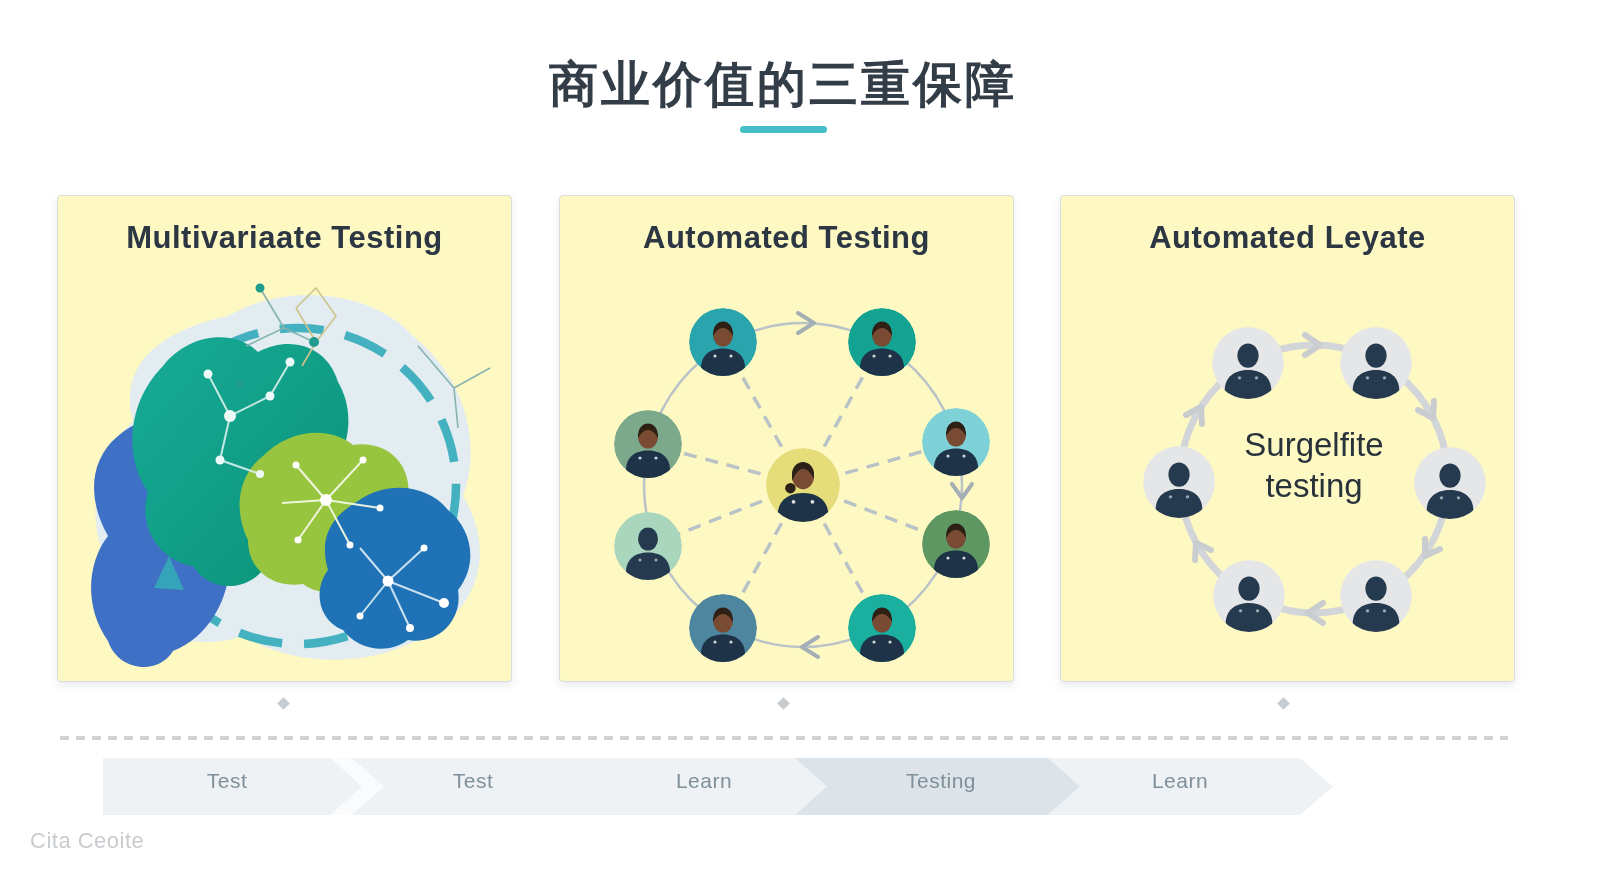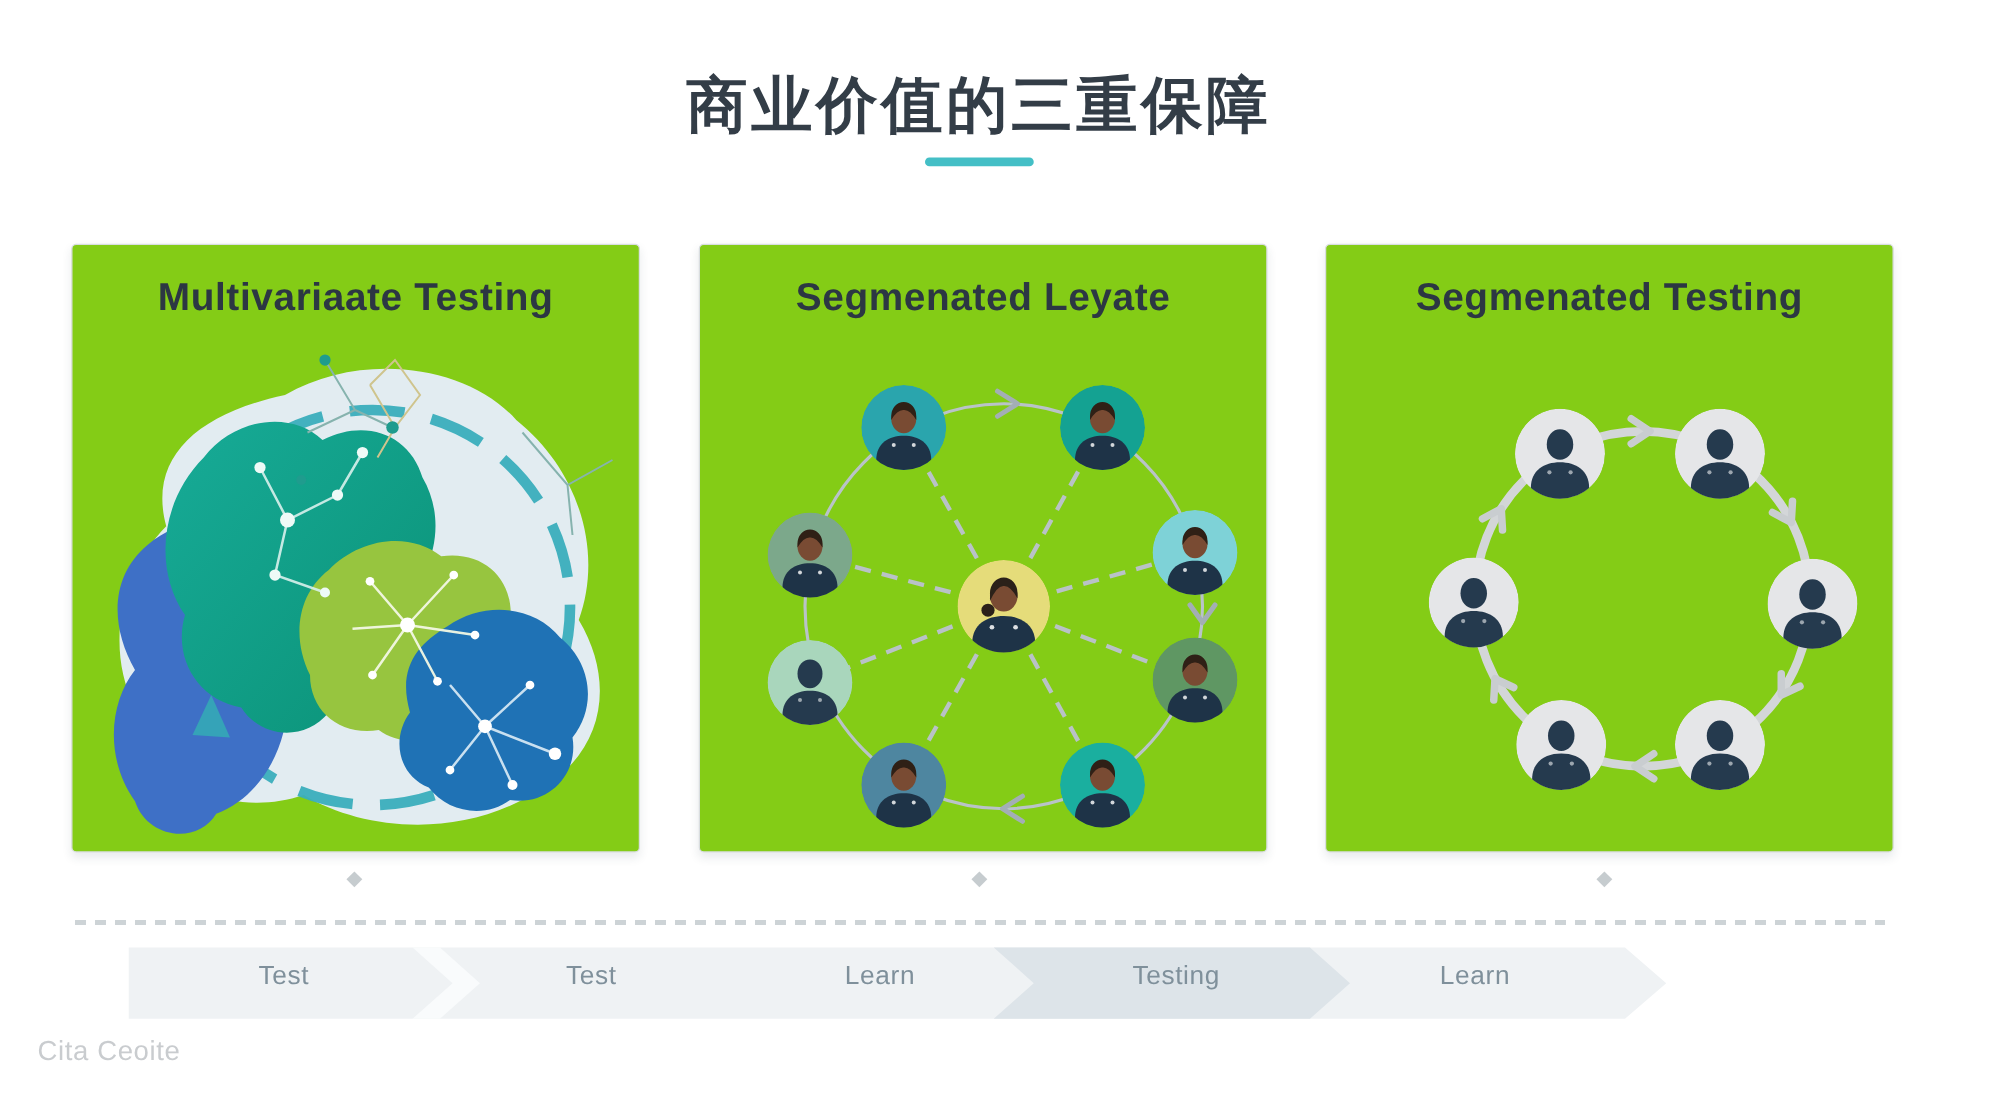--- a/index.html
+++ b/index.html
@@ -9,21 +9,21 @@
   }
   .page-title{
     position:absolute;top:52px;left:0;width:1566px;text-align:center;
     font-size:49px;font-weight:600;color:#333d47;letter-spacing:3px;
   }
   .title-underline{
     position:absolute;top:126px;left:740px;width:87px;height:7px;
     background:#44bfc6;border-radius:3.5px;
   }
   .card{
-    position:absolute;top:195px;width:453px;height:485px;background:#84cc16;
+    position:absolute;top:195px;width:453px;height:485px;background:#fef9c3;
     border:1.5px solid #d9dde0;border-radius:4px;
     box-shadow:0 4px 8px rgba(40,60,70,0.10);
   }
   .card1{left:57px;} .card2{left:559px;} .card3{left:1060px;}
   .card-title{
     position:absolute;top:24px;left:0;width:100%;text-align:center;
     font-size:31px;font-weight:800;color:#2c3743;letter-spacing:.5px;
   }
   .illustration{position:absolute;left:0;top:68px;width:453px;height:417px;}
   .center-label{
@@ -147,21 +147,21 @@
     </g>
     <g fill="#1f9c8e">
       <circle cx="202" cy="92" r="4.5"></circle>
         <circle cx="256" cy="146" r="5"></circle>
         <circle cx="183" cy="188" r="4"></circle>
     </g>
   </svg>
 </div>
 
 <div class="card card2">
-  <div class="card-title">Segmenated Leyate</div>
+  <div class="card-title">Automated Testing</div>
   <svg class="illustration" viewBox="0 68 453 417">
     <defs>
       <clipPath id="cpTL">
           <circle cx="163" cy="146" r="34"></circle>
         </clipPath>
       <clipPath id="cpTR">
           <circle cx="322" cy="146" r="34"></circle>
         </clipPath>
       <clipPath id="cpRU">
           <circle cx="396" cy="246" r="34"></circle>
@@ -239,21 +239,21 @@
       </g>
 
     <g clip-path="url(#cpC)">
       <circle cx="243" cy="289" r="37" fill="#e5dc7a"></circle>
       <use href="#av-female" transform="translate(243,289) scale(1.05)"></use>
       </g>
   </svg>
 </div>
 
 <div class="card card3">
-  <div class="card-title">Segmenated Testing</div>
+  <div class="card-title">Automated Leyate</div>
   <svg class="illustration" viewBox="0 68 453 417">
     <defs>
       <clipPath id="c3a">
           <circle cx="187" cy="167" r="36"></circle>
         </clipPath>
       <clipPath id="c3b">
           <circle cx="315" cy="167" r="36"></circle>
         </clipPath>
       <clipPath id="c3c">
           <circle cx="389" cy="287" r="36"></circle>
@@ -298,20 +298,22 @@
       </g>
     <g clip-path="url(#c3e)">
       <circle cx="188" cy="400" r="36" fill="#e5e6e8"></circle>
         <use href="#av-sil" transform="translate(188,400) scale(1.06)"></use>
       </g>
     <g clip-path="url(#c3f)">
       <circle cx="118" cy="286" r="36" fill="#e5e6e8"></circle>
         <use href="#av-sil" transform="translate(118,286) scale(1.06)"></use>
       </g>
   </svg>
+  <div class="center-label">Surgelfite
+testing</div>
 </div>
 
 <div class="connector-diamond" style="left:279px"></div>
 <div class="connector-diamond" style="left:779px"></div>
 <div class="connector-diamond" style="left:1279px"></div>
 
 <div class="dashed-divider"></div>
 
 <svg class="flow-svg" viewBox="0 0 1600 64">
   <polygon points="103,6 1300,6 1333,34.5 1300,63 103,63" fill="#eff2f4"></polygon>

